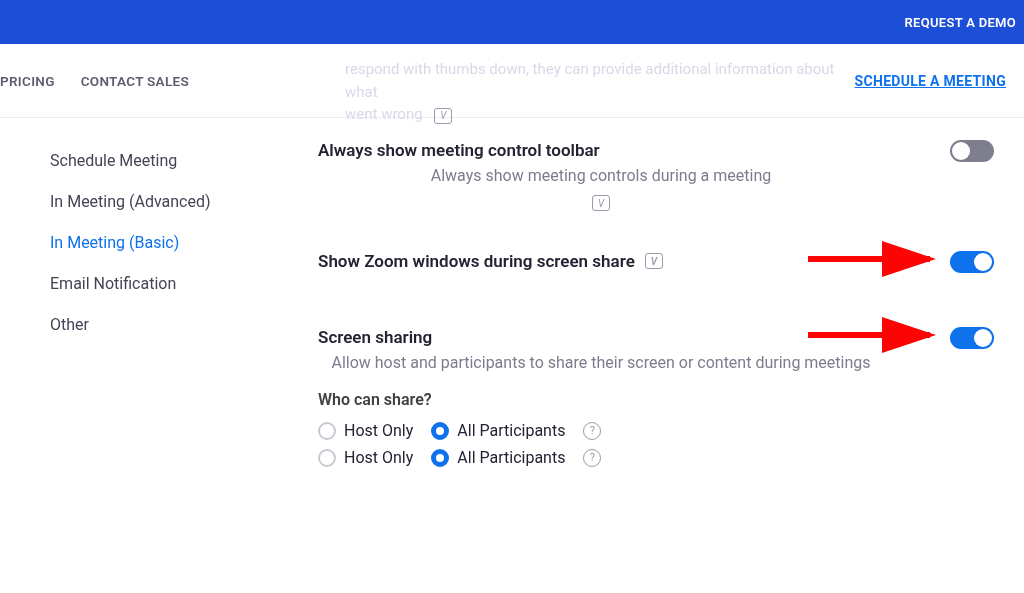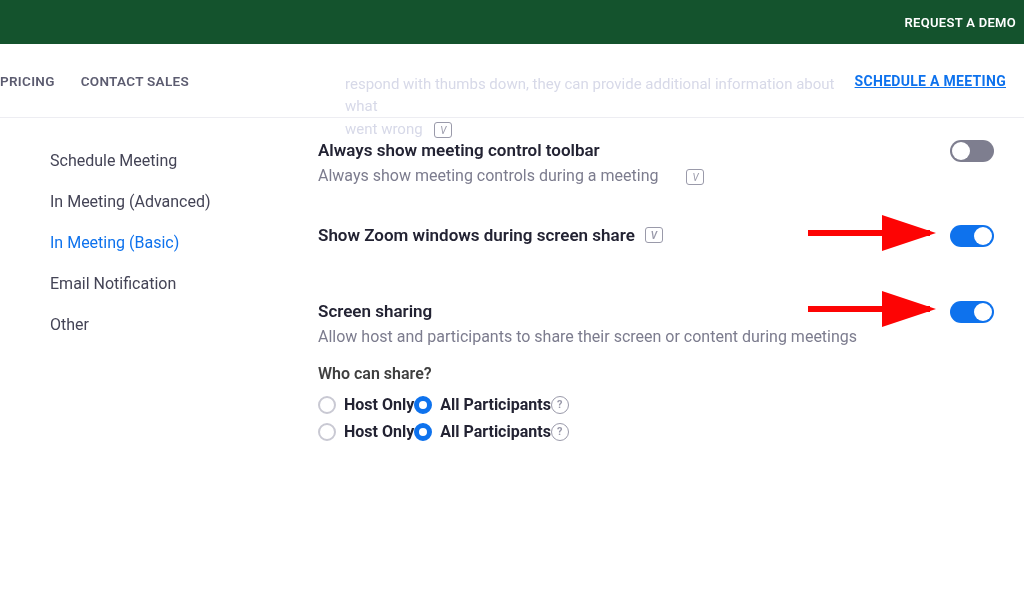--- a/index.html
+++ b/index.html
@@ -6,21 +6,21 @@
   body {
     font-family: -apple-system, BlinkMacSystemFont, "Segoe UI", Roboto, Helvetica, Arial, sans-serif;
     background: #fff;
     width: 1024px;
     height: 593px;
     overflow: hidden;
     color: #232333;
     position: relative;
   }
   .topbar {
-    background: #14532d;
+    background: #1d4ed8;
     height: 44px;
     display: flex;
     justify-content: flex-end;
     align-items: center;
     padding: 0 0 0 0;
     color: #fff;
     font-size: 13px;
     font-weight: 600;
     letter-spacing: 0.3px;
   }
@@ -32,21 +32,21 @@
     border-bottom: 1px solid #ededf2;
     padding: 0 16px 0 0;
     position: relative;
     font-size: 14px;
   }
   .subbar-left { display:flex; gap:26px; color:#6b6b7d; font-weight:600;}
   .subbar-left a { color:#5c5c70; text-decoration:none; font-size:13.5px; letter-spacing:0.3px;}
   .subbar-right { position:absolute; right:18px; color:#0e72ed; font-weight:700; letter-spacing:0.3px; font-size:14px;margin-left:15px;}
   .fadetext {
     position:absolute; left:345px; top:0; width:520px; height:96px;
-    display:flex; align-items:flex-end; color:#d7d9e8; font-size:15px;
+    display:flex; align-items:center; color:#d7d9e8; font-size:15px;
     line-height:1.5;
   }
   .fadetext .vicon { margin-left:8px; }
   .content { display:flex; padding-top: 22px;}
   .sidenav {
     width: 260px;
     padding-left: 50px;
     font-size: 16px;
   }
   .sidenav-item {
@@ -55,34 +55,34 @@
     cursor: pointer;
   }
   .sidenav-item.active { color:#0e72ed; }
   .main {
     flex:1;
     padding-left: 58px;
     padding-right: 30px;
   }
   .setting { position:relative; margin-bottom: 40px; padding-right:110px;}
   .setting-title { font-weight:600; font-size:17px; color:#232333; margin-bottom:6px;}
-  .setting-desc { color:#7c7c8e; font-size:16px; display:flex; align-items:flex-end; gap:28px;}
+  .setting-desc { color:#7c7c8e; font-size:16px; display:flex; align-items:center; gap:10px;flex-direction:column;}
   .setting-subtitle { font-weight:600; font-size:16px; color:#404040; margin-top:18px; margin-bottom:12px;}
   .toggle {
     position:absolute; right:0; top:0;
     width:44px; height:22px; border-radius:11px;
     background:#7e7e8f; cursor:pointer;
   }
   .toggle::after{
     content:""; position:absolute; width:18px; height:18px; border-radius:50%;
     background:#fff; top:2px; left:2px; transition:left 0.1s;
   }
   .toggle.on { background:#0e72ed;}
   .toggle.on::after { left:24px;}
-  .radio-row{ display:flex; align-items:center; margin-top:6px; margin-bottom:8px;font-weight:bold;}
+  .radio-row{ display:flex; align-items:center; gap:18px; margin-top:6px; margin-bottom:8px;}
   .radio-opt{ display:flex; align-items:center; gap:8px; font-size:16px; color:#232333;}
   .radio-circle{
     width:18px; height:18px; border-radius:50%; border:2px solid #c9c9d3; background:#fff;
   }
   .radio-opt.selected .radio-circle{ border:5px solid #0e72ed;}
   .help-icon{
     width:18px; height:18px; border-radius:50%; border:1.5px solid #9a9aaa;
     display:inline-flex; align-items:center; justify-content:center; font-size:11px; color:#9a9aaa;
   }
   .v-icon{

